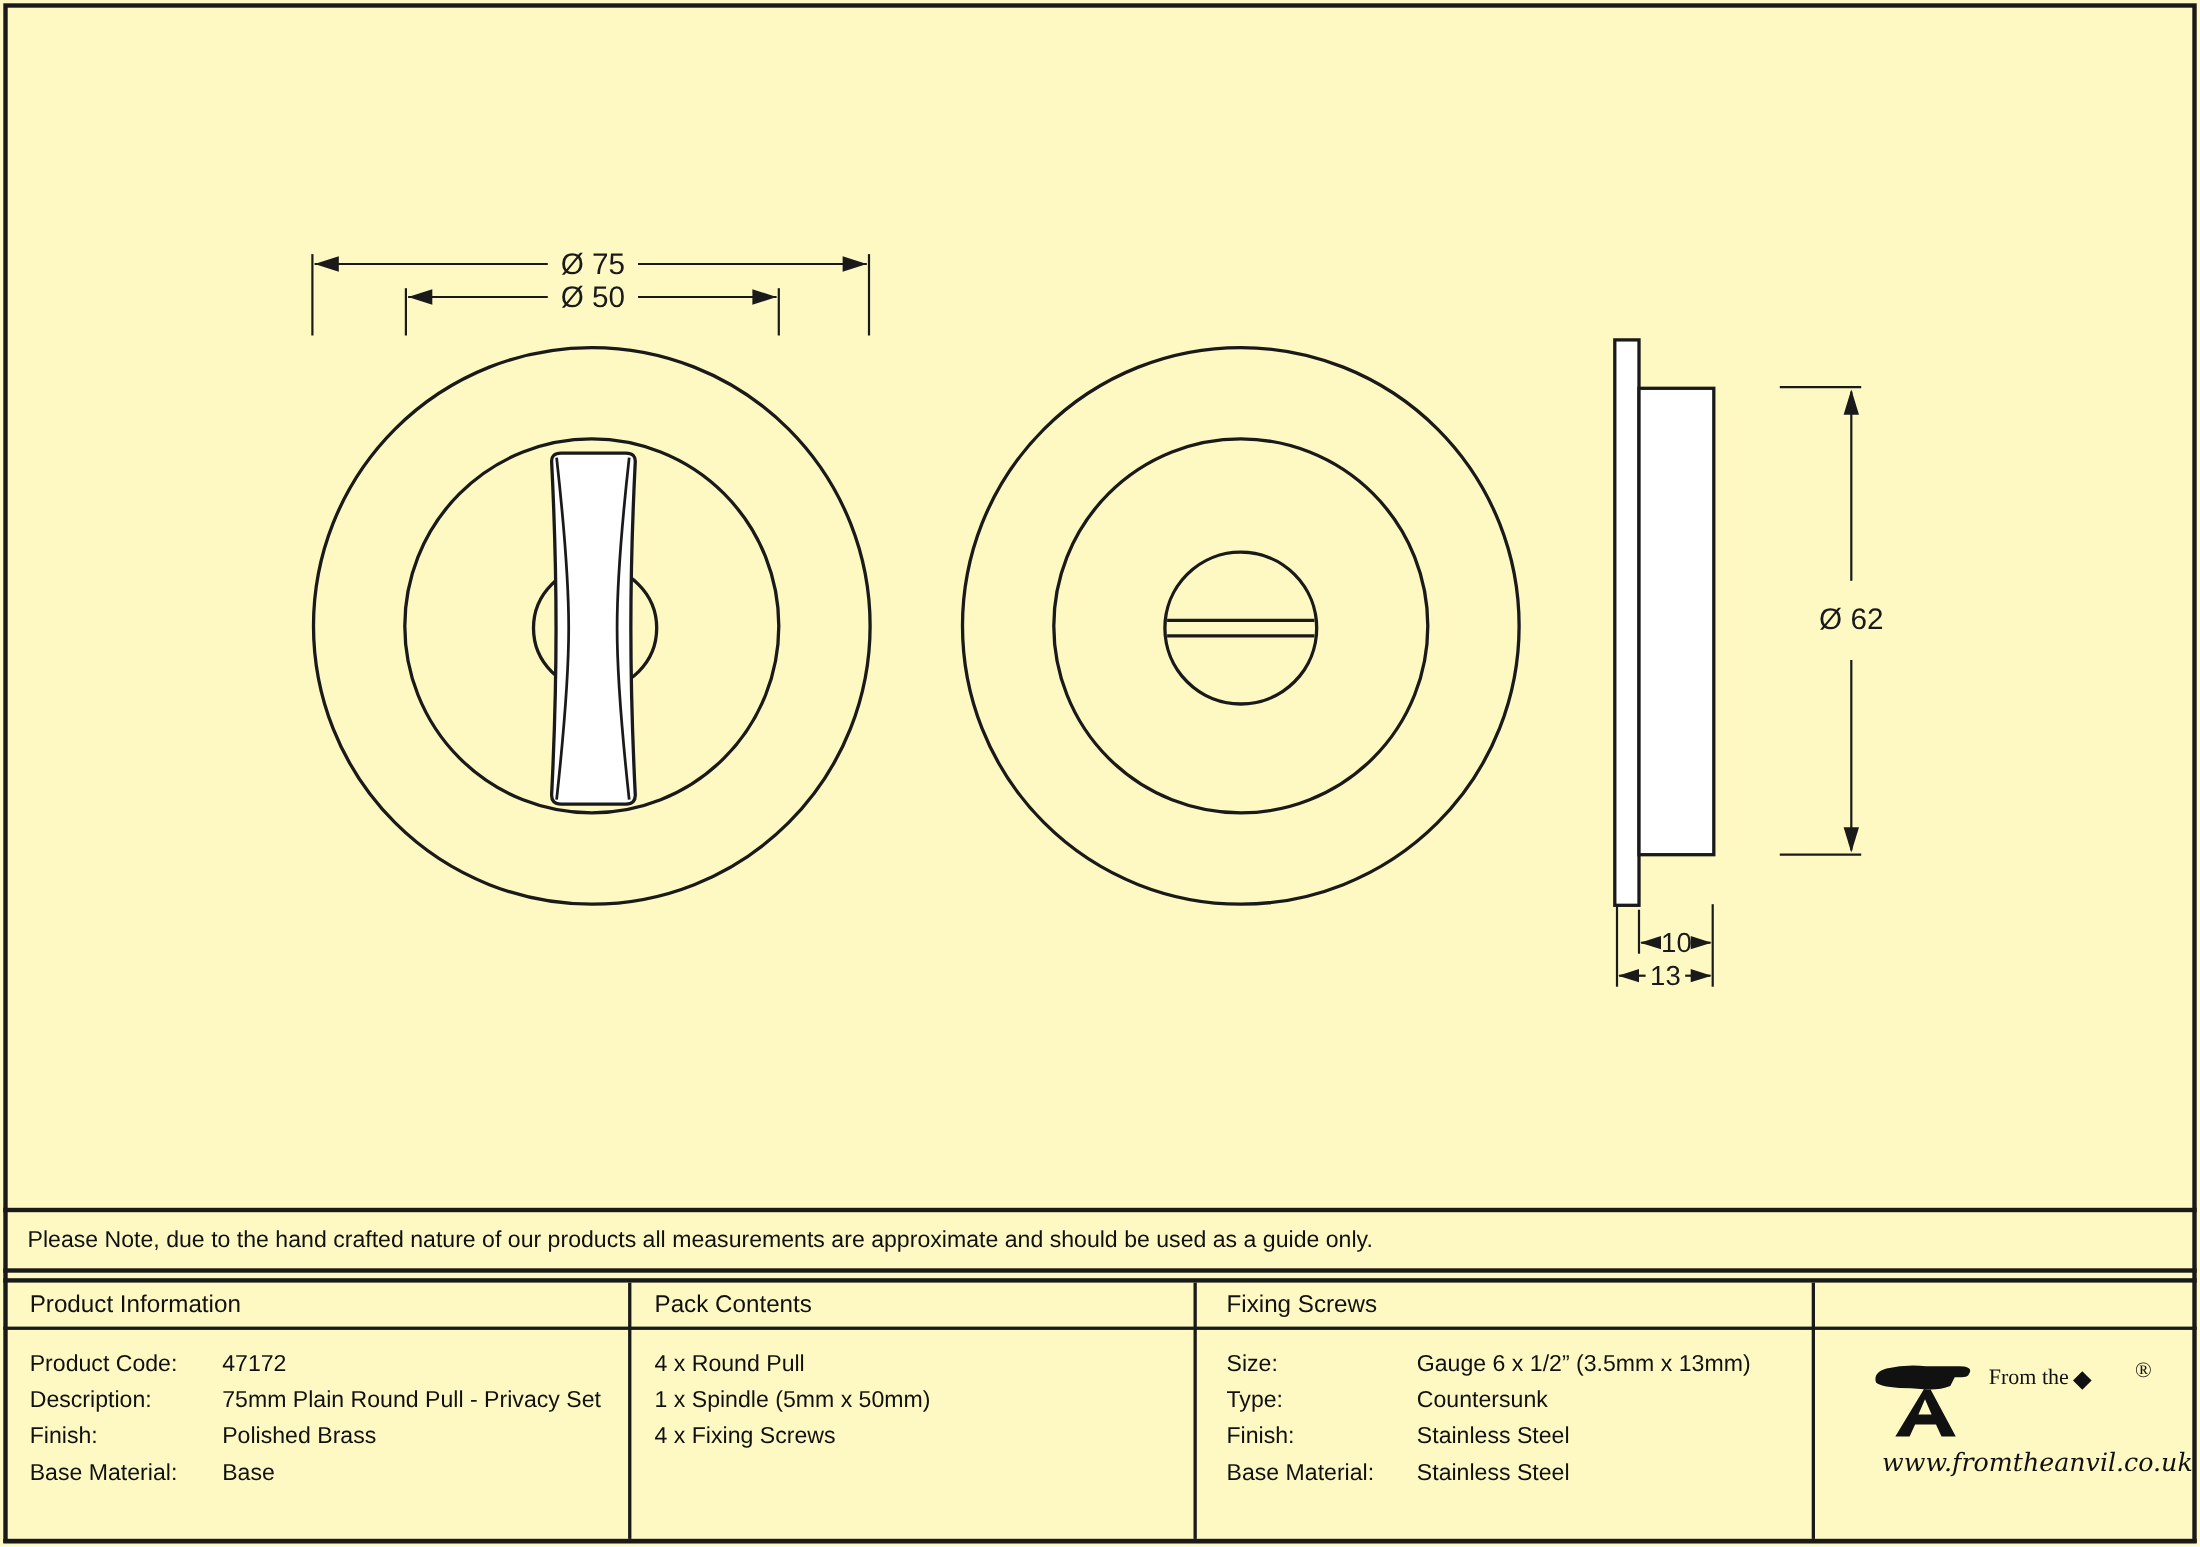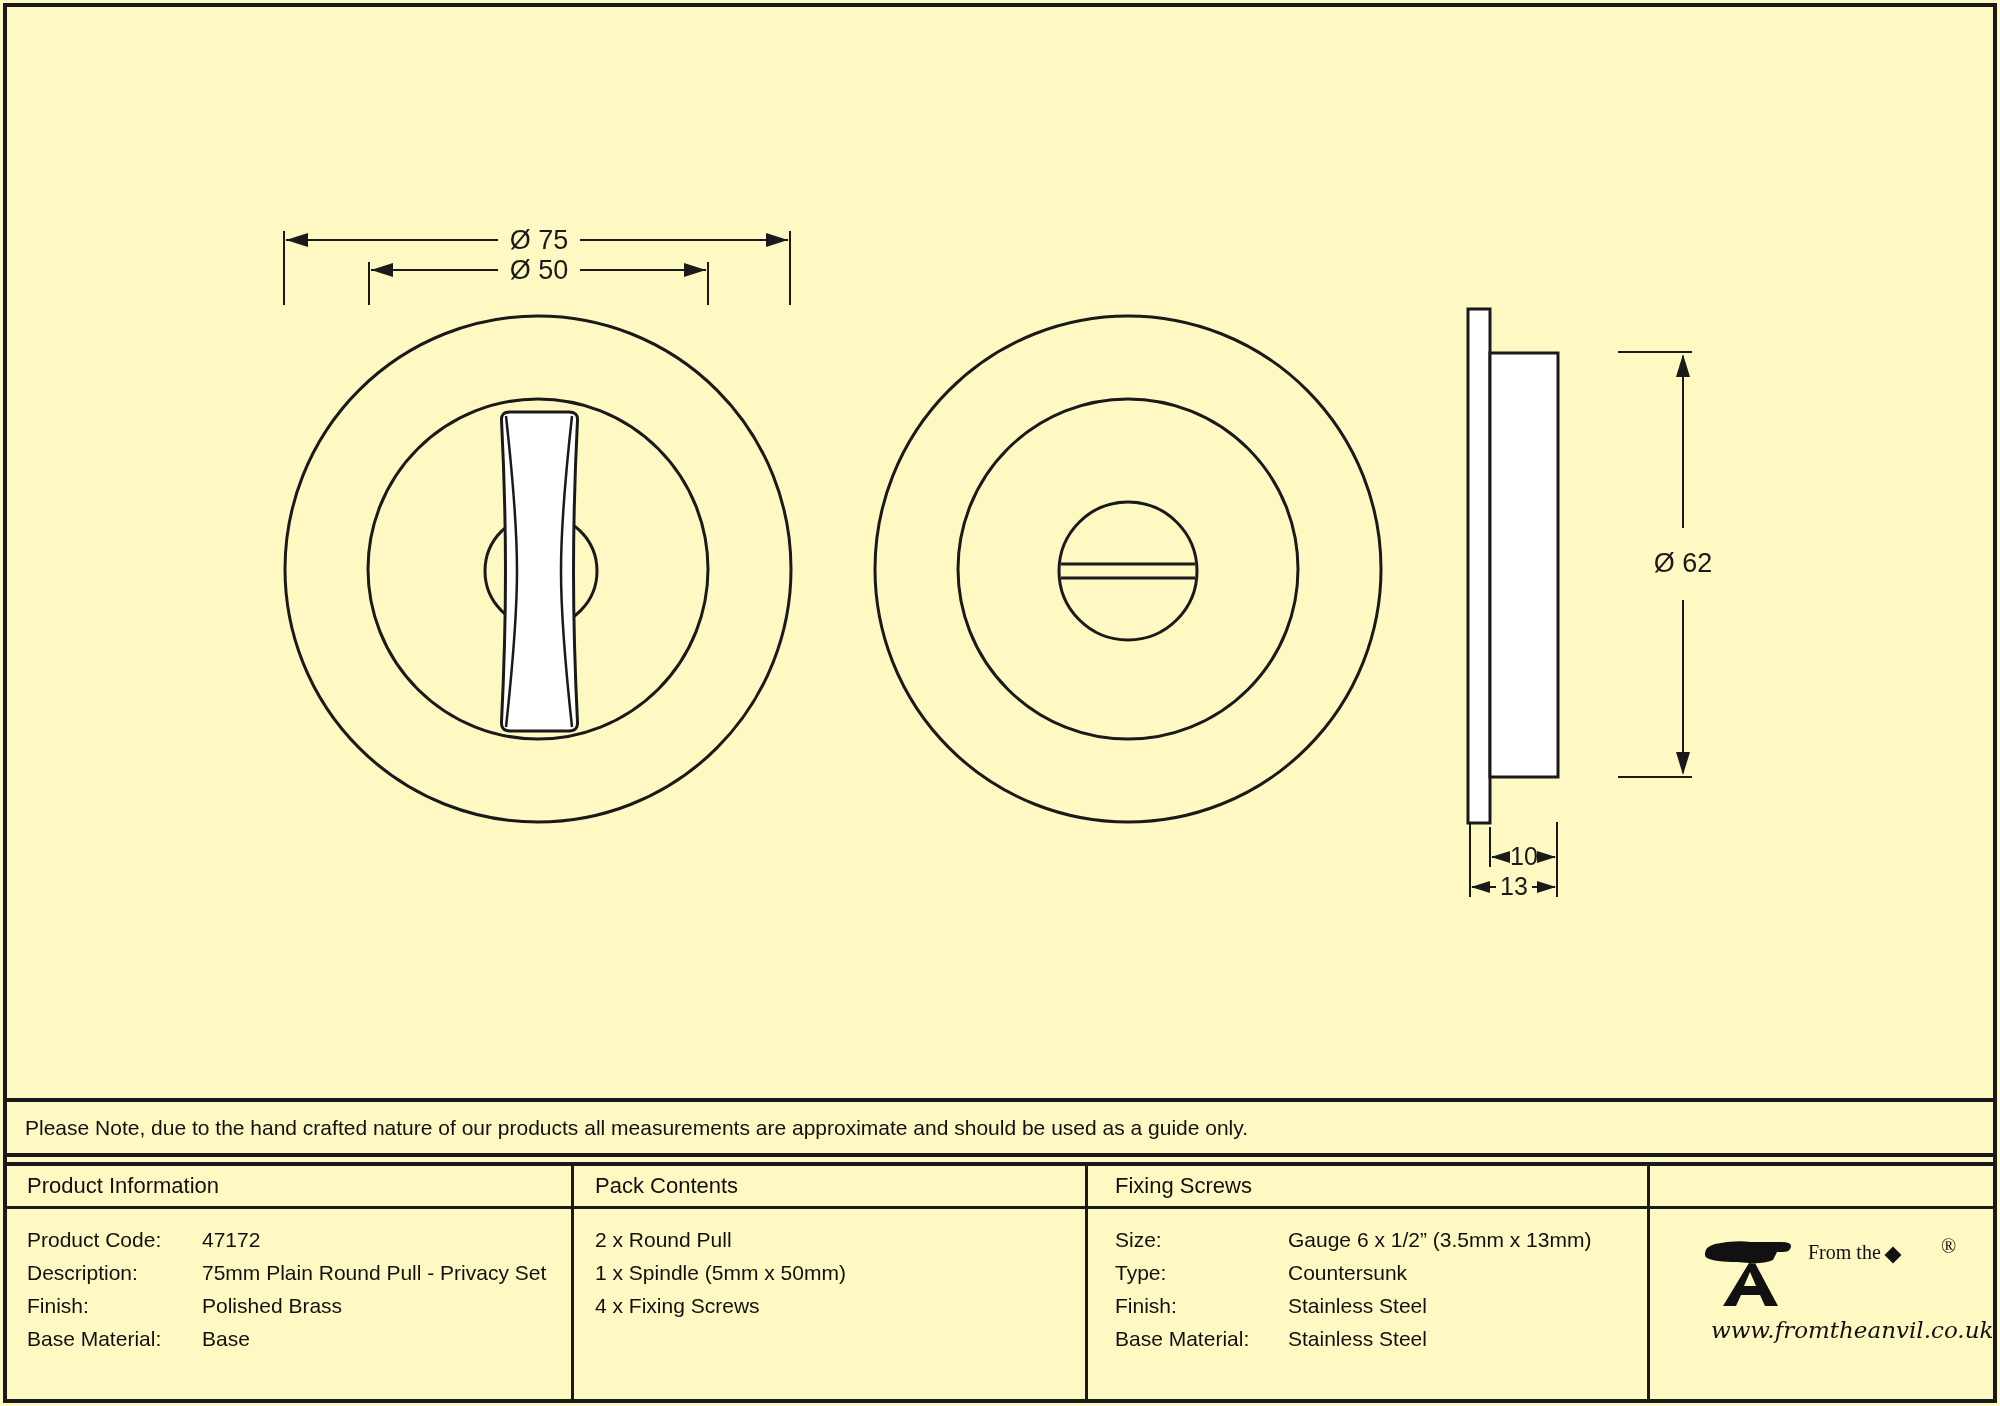--- a/index.html
+++ b/index.html
@@ -145,21 +145,21 @@
     <div class="cell-row c1" style="left:24px;top:95px;">
       <span class="lbl">Description:</span><span>75mm Plain Round Pull - Privacy Set</span>
     </div>
     <div class="cell-row c1" style="left:24px;top:128px;">
       <span class="lbl">Finish:</span><span>Polished Brass</span>
     </div>
     <div class="cell-row c1" style="left:24px;top:161px;">
       <span class="lbl">Base Material:</span><span>Base</span>
     </div>
 
-    <div class="cell-row" style="left:592px;top:62px;">2 x Round Pull</div>
+    <div class="cell-row" style="left:592px;top:62px;">4 x Round Pull</div>
     <div class="cell-row" style="left:592px;top:95px;">1 x Spindle (5mm x 50mm)</div>
     <div class="cell-row" style="left:592px;top:128px;">4 x Fixing Screws</div>
 
     <div class="cell-row c3" style="left:1112px;top:62px;">
       <span class="lbl">Size:</span><span>Gauge 6 x 1/2” (3.5mm x 13mm)</span>
     </div>
     <div class="cell-row c3" style="left:1112px;top:95px;">
       <span class="lbl">Type:</span><span>Countersunk</span>
     </div>
     <div class="cell-row c3" style="left:1112px;top:128px;">

